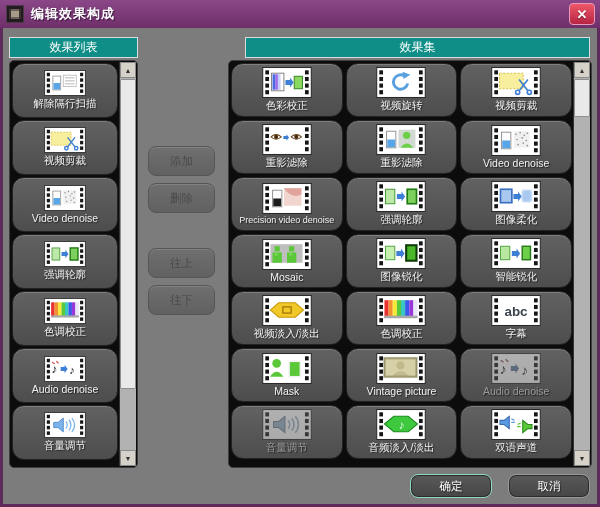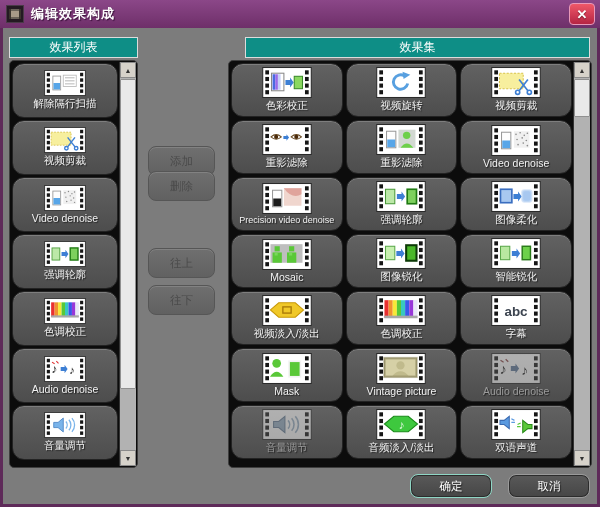--- a/index.html
+++ b/index.html
@@ -60,21 +60,21 @@
   .sb-thumb { position:absolute; left:0; width:16px; background:#e9e9e9;
     border:1px solid #909090; border-radius:1px; cursor:pointer; }
   #list-thumb { top:17px; height:310px; }
   #set-thumb { top:17px; height:38px; }
 
   
   .xfer-btn { position:absolute; left:145px; width:67px; height:30px;
     background:linear-gradient(#6f6f6f,#616161); border:1px solid #565656; border-radius:8px;
     box-shadow:inset 0 1px 0 #828282; color:#4b4b4b; font-size:11.5px;
     display:flex; align-items:center; justify-content:center; cursor:pointer; }
-  #btn-add { top:118px; } #btn-remove { top:143px; }
+  #btn-add { top:118px; } #btn-remove { top:155px; }
   #btn-up { top:220px; } #btn-down { top:257px; }
 
   
   .footer-btn { position:absolute; top:446px; width:82px; height:24px;
     background:linear-gradient(#595959,#464646); color:#fff; font-size:11.5px;
     display:flex; align-items:center; justify-content:center; border-radius:8px; cursor:pointer;
     text-shadow:1px 1px 1px #222; }
   #btn-ok { left:407px; border:1px solid #8fd6c5; box-shadow:inset 0 0 0 1px #2c2c2c; }
   #btn-cancel { left:505px; border:1px solid #9a9a9a; box-shadow:inset 0 0 0 1px #2c2c2c; }
 </style>

